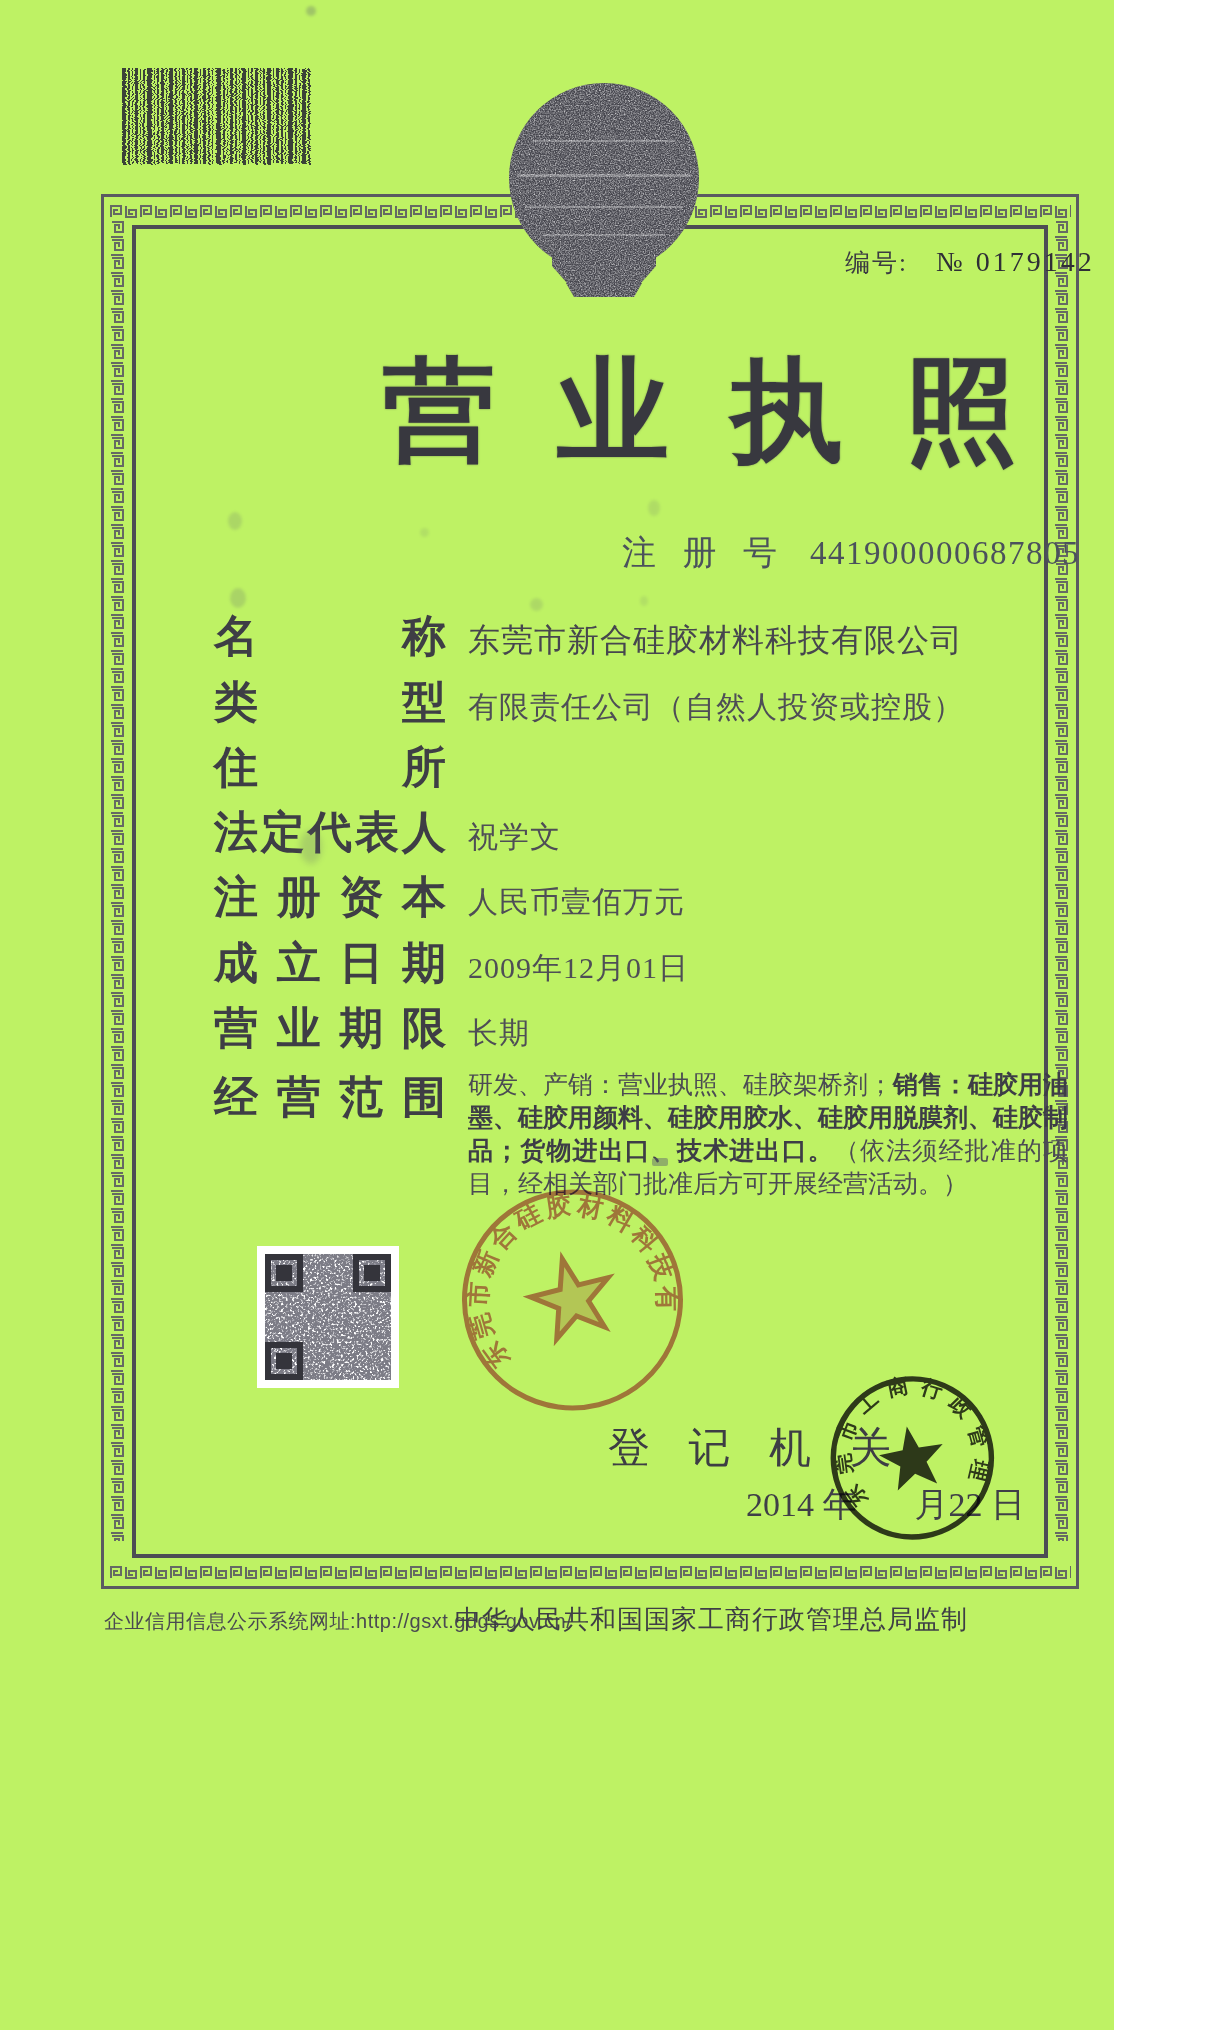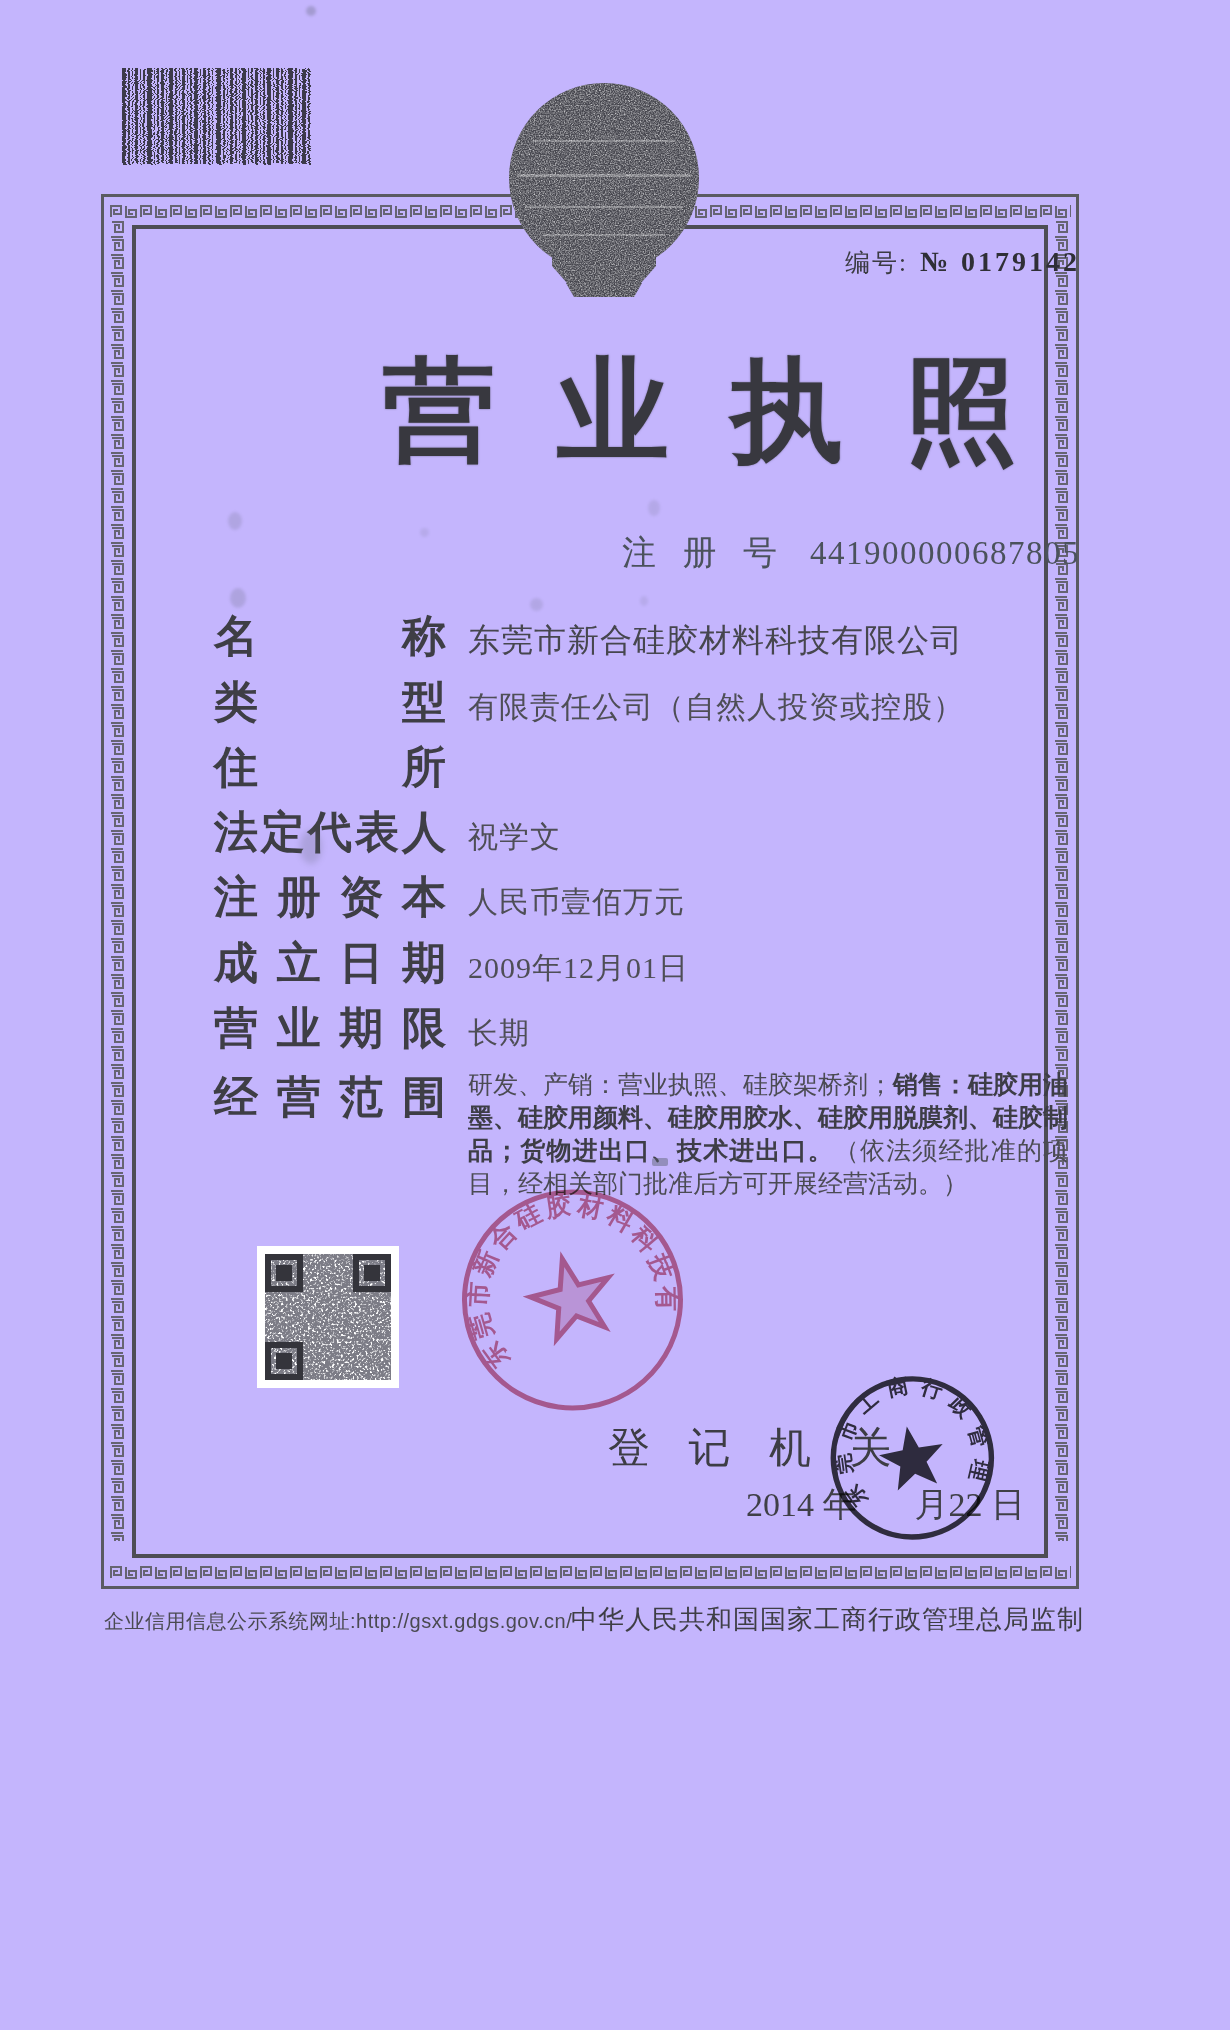--- a/index.html
+++ b/index.html
@@ -2,21 +2,21 @@
 <html><head>
 <meta charset="utf-8">
 <style>
   html,body{margin:0;padding:0;}
   body{
     width:1230px;height:2030px;background:#ffffff;
     font-family:"Liberation Serif","DejaVu Serif",serif;
     position:relative;overflow:hidden;
     -webkit-font-smoothing:antialiased;
   }
-  .page{position:absolute;left:0;top:0;width:1230px;height:2030px;background:#c4b5fd;}
+  .page{position:absolute;left:0;top:0;width:1114px;height:2030px;background:#bef264;}
 
   
   .barcode{position:absolute;left:122px;top:68px;width:192px;height:98px;}
 
   
   .emblem{position:absolute;left:503px;top:78px;width:202px;height:226px;z-index:5;}
 
   
   .frame{position:absolute;left:101px;top:194px;width:978px;height:1395px;
          border:3px solid #5a5a61;box-sizing:border-box;}
@@ -24,21 +24,21 @@
   .gk-top{left:5px;top:5px;width:962px;height:18px;}
   .gk-bottom{left:5px;bottom:5px;width:962px;height:18px;}
   .gk-left{left:5px;top:23px;width:18px;height:1321px;}
   .gk-right{right:5px;top:23px;width:18px;height:1321px;}
   .frame-inner{position:absolute;left:28px;top:28px;right:28px;bottom:28px;
                border:4px solid #4d4d54;}
 
   
   .serial{position:absolute;left:845px;top:246px;display:flex;align-items:baseline;z-index:6;}
   .serial-label{font-size:25px;color:#3b3b42;letter-spacing:2px;}
-  .serial-value{font-size:28px;font-weight:700;color:#2f2f36;margin-left:12px;letter-spacing:3px;}
+  .serial-value{font-size:28px;font-weight:400;color:#2f2f36;margin-left:28px;letter-spacing:3px;}
 
   
   .title{position:absolute;left:101px;top:336px;width:978px;text-align:right;
          font-size:112px;font-weight:800;color:#38383f;
          letter-spacing:62px;padding-left:62px;box-sizing:border-box;
          text-shadow:0 0 2px rgba(55,55,65,.55);}
 
   
   .regno{position:absolute;left:622px;top:530px;display:flex;align-items:baseline;color:#4b525c;}
   .regno-label{font-size:34px;letter-spacing:9px;}

